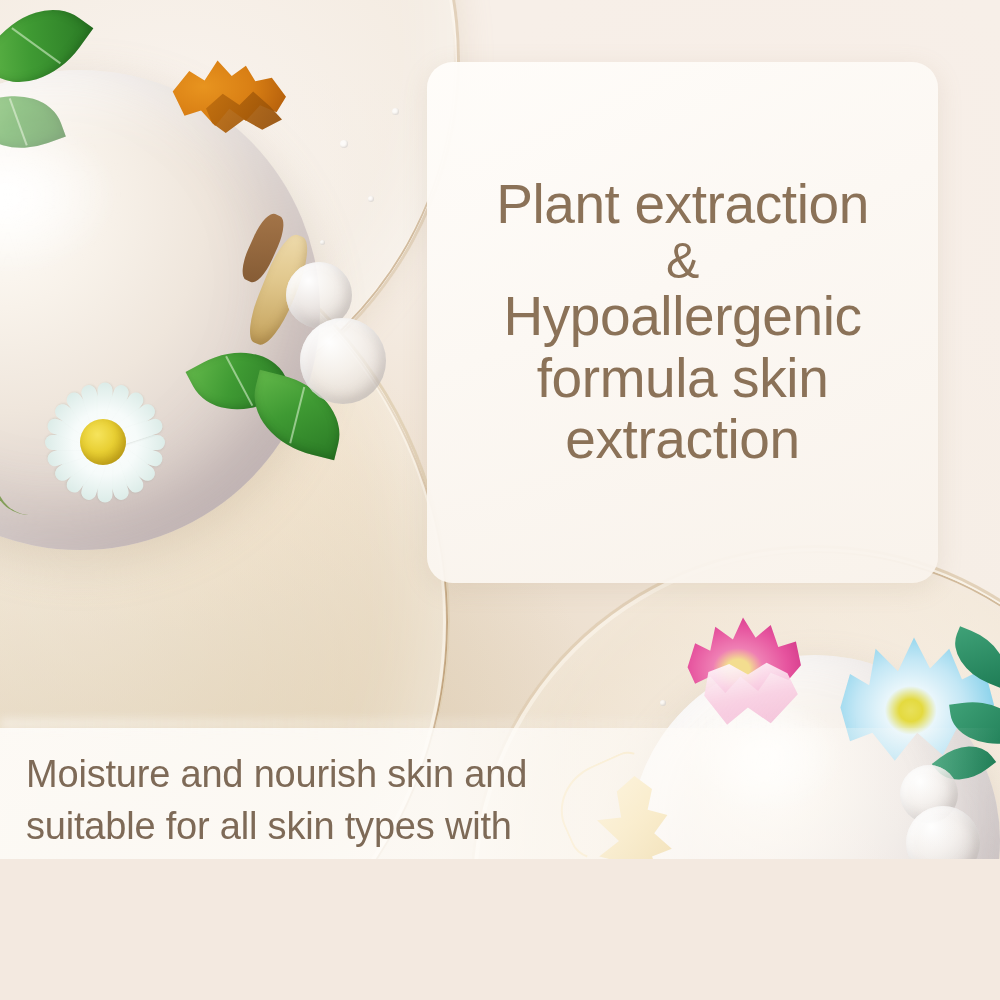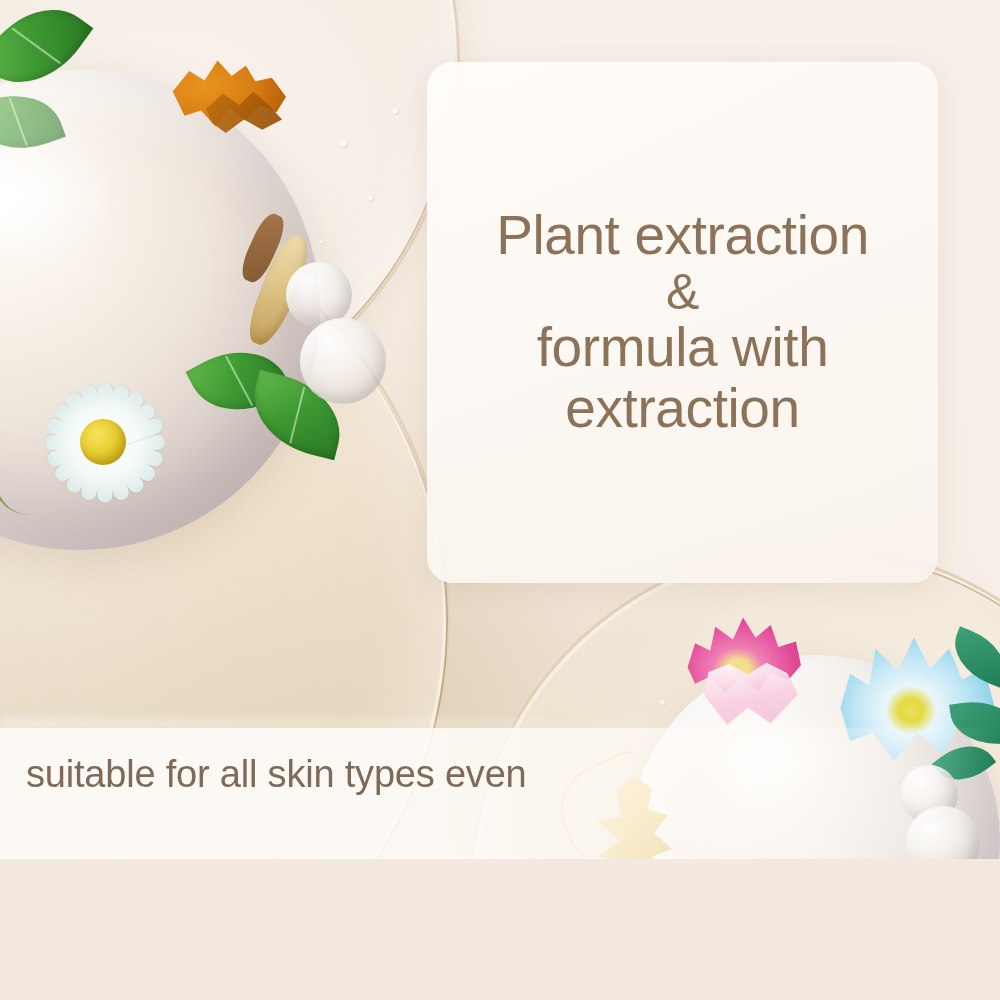--- a/index.html
+++ b/index.html
@@ -311,23 +311,25 @@
   <div class="bot reishi-stem"></div>
   <div class="bot reishi"></div>
   <div class="droplet d3"></div>
   <div class="droplet d4"></div>
   <div class="droplet d5"></div>
 
   <div class="card">
     <h1 class="card-title">
       <span class="ln">Plant extraction</span>
       <span class="ln amp">&amp;</span>
-      <span class="ln">formula with</span>
+      <span class="ln">Hypoallergenic</span>
+      <span class="ln">formula skin</span>
       <span class="ln">extraction</span>
     </h1>
   </div>
 
   <div class="band"></div>
   <p class="band-text">
-    <span class="ln">suitable for all skin types even</span>
+    <span class="ln">Moisture and nourish skin and</span>
+    <span class="ln">suitable for all skin types with</span>
   </p>
 
 </div>
 
 </body></html>

